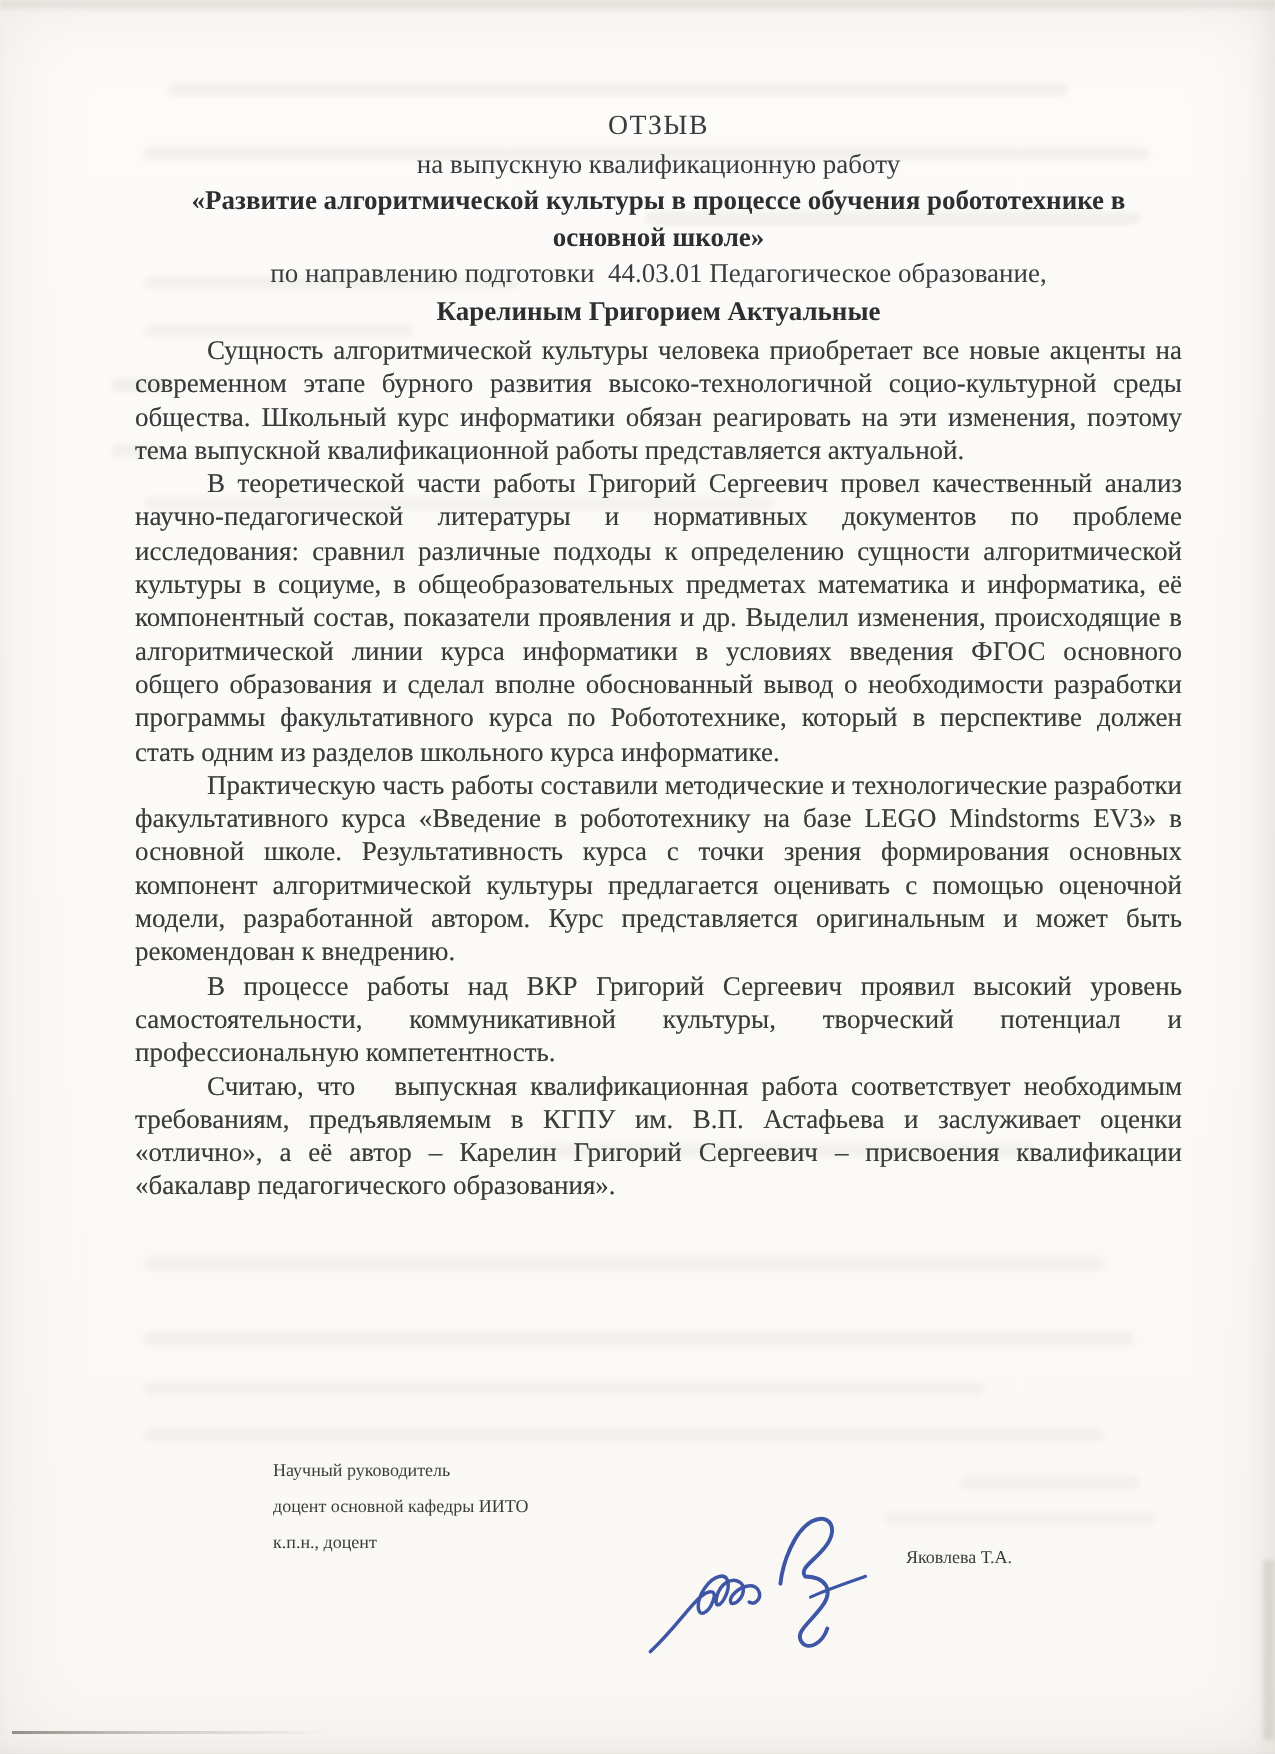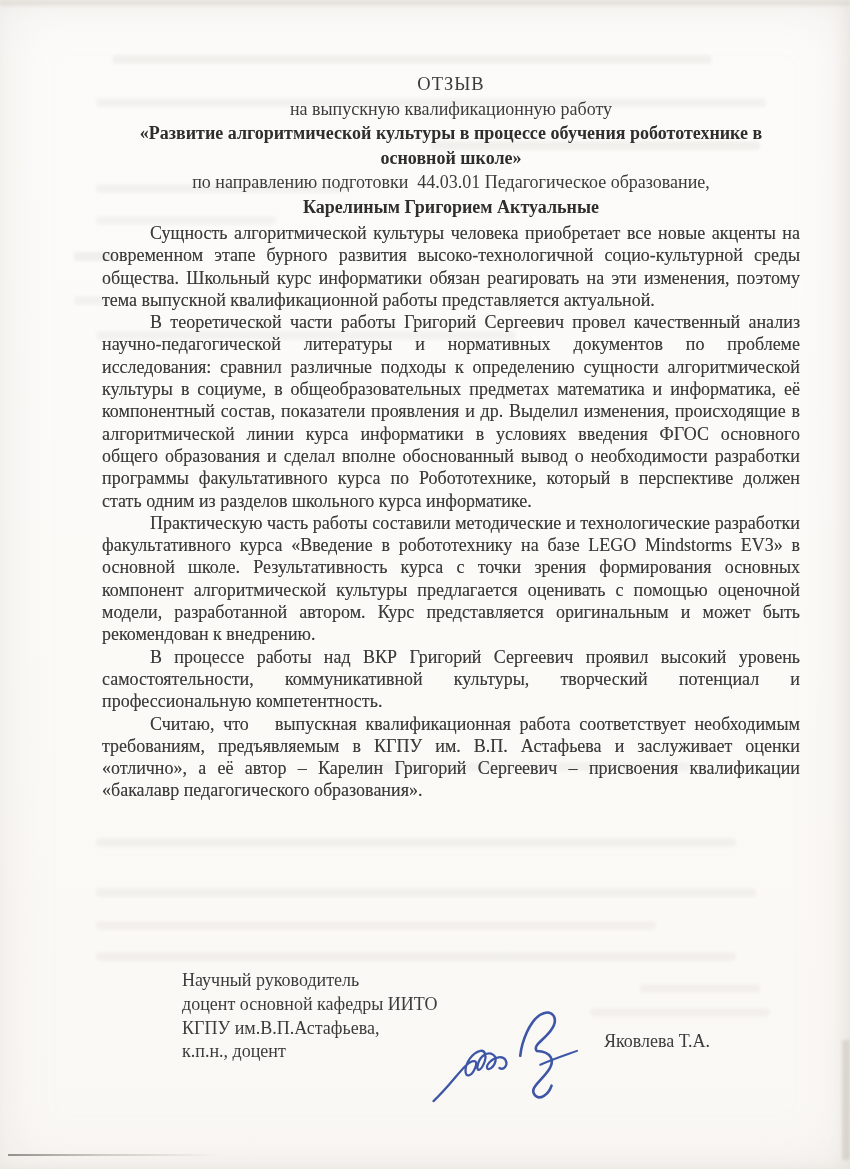--- a/index.html
+++ b/index.html
@@ -7,40 +7,40 @@
     position:relative;
     width:850px;height:1169px;
     margin:0 auto;
     background:linear-gradient(180deg,#fcfbf9 0%,#fbfaf7 55%,#faf8f5 100%);
     box-shadow:inset 0 0 55px rgba(190,184,172,.22), inset -6px 0 14px rgba(190,184,172,.18);
     overflow:hidden;
     font-family:"Liberation Serif","DejaVu Serif",serif;
     color:#3b3b3b;
   }
   .content{
-    position:absolute;left:102px;top:72px;width:698px;
+    position:absolute;left:90px;top:72px;width:698px;
     font-size:18px;
   }
   .doc-header{text-align:center;line-height:24.5px;}
   .doc-title{letter-spacing:1px;font-size:18.5px;}
   .bold{font-weight:bold;color:#2e2e2e;}
   .hdr-line{white-space:pre-wrap;}
   .body-text p{
     margin:0;
     text-indent:48px;
     text-align:justify;
     line-height:22.3px;
     white-space:pre-wrap;
     text-shadow:0 0 .4px rgba(40,40,40,.45);
   }
   .body-text p.first{margin-top:3px;}
   .body-text p.gap-before{}
   .sig-section{
     position:absolute;left:102px;top:969px;width:698px;height:170px;
-    font-size:18px;
+    font-size:12px;
   }
   .sig-lines{margin-left:80px;line-height:23.8px;width:340px;}
   .sig-lines div{white-space:pre-wrap;}
   .signer-name{position:absolute;left:502px;top:62px;}
   .signature-svg{position:absolute;left:322px;top:42px;transform:rotate(-6deg);}
   .ghost{
     position:absolute;height:9px;border-radius:4px;
     background:#948c80;filter:blur(1.8px);pointer-events:none;
   }
   .scan-line{
@@ -89,21 +89,20 @@
       <p>В процессе работы над ВКР Григорий Сергеевич проявил высокий уровень самостоятельности, коммуникативной культуры, творческий потенциал и профессиональную компетентность.</p>
       <p class="gap-before">Считаю, что   выпускная квалификационная работа соответствует необходимым требованиям, предъявляемым в КГПУ им. В.П. Астафьева и заслуживает оценки «отлично», а её автор – Карелин Григорий Сергеевич – присвоения квалификации «бакалавр педагогического образования».</p>
     </div>
 
   </div>
 
   <div class="sig-section">
     <div class="sig-lines">
       <div>Научный руководитель</div>
       <div>доцент основной кафедры ИИТО</div>
-      <div>КГПУ им.В.П.Астафьева,</div>
       <div>к.п.н., доцент</div>
     </div>
 
     <svg class="signature-svg" width="170" height="105" viewBox="0 0 170 105" fill="none">
       <path d="M6,82 C22,70 34,56 42,50 C50,44 55,46 51,53 C47,61 40,63 41,55 C42,47 50,38 57,37 C63,36 64,43 60,50 C56,57 51,58 54,50 C57,42 65,38 70,42 C74,45 72,52 67,55 C62,58 61,53 66,49 C72,44 80,44 82,49 C84,54 79,59 75,56" stroke="#3e56a6" stroke-width="2.3" stroke-linecap="round"></path>
       <path d="M97,46 C100,32 110,12 122,7 C134,2 140,13 130,24 C122,33 110,37 114,43 C128,45 132,54 123,64 C114,74 103,79 107,86 C111,93 121,88 125,79" stroke="#3e56a6" stroke-width="2.6" stroke-linecap="round"></path>
       <path d="M116,57 C128,53 142,50 154,47" stroke="#3e56a6" stroke-width="2" stroke-linecap="round"></path>
     </svg>
 
     <div class="signer-name">Яковлева Т.А.</div>

